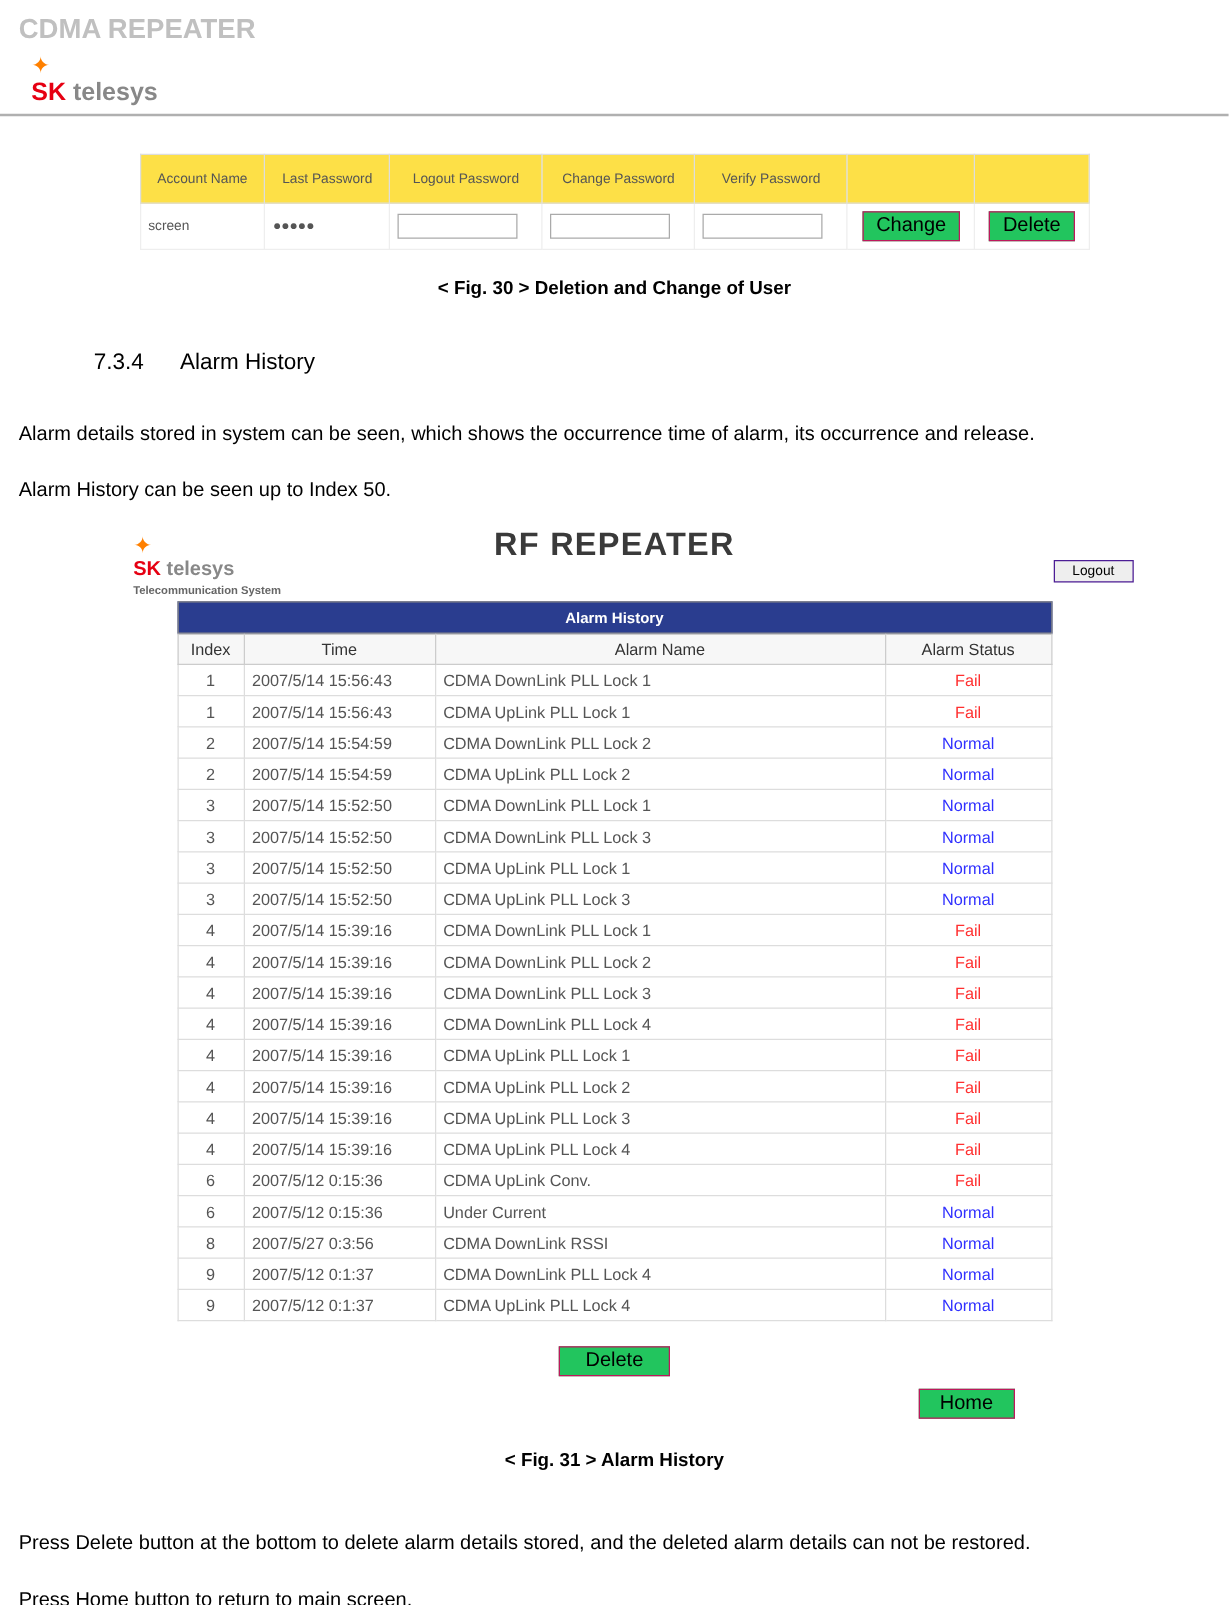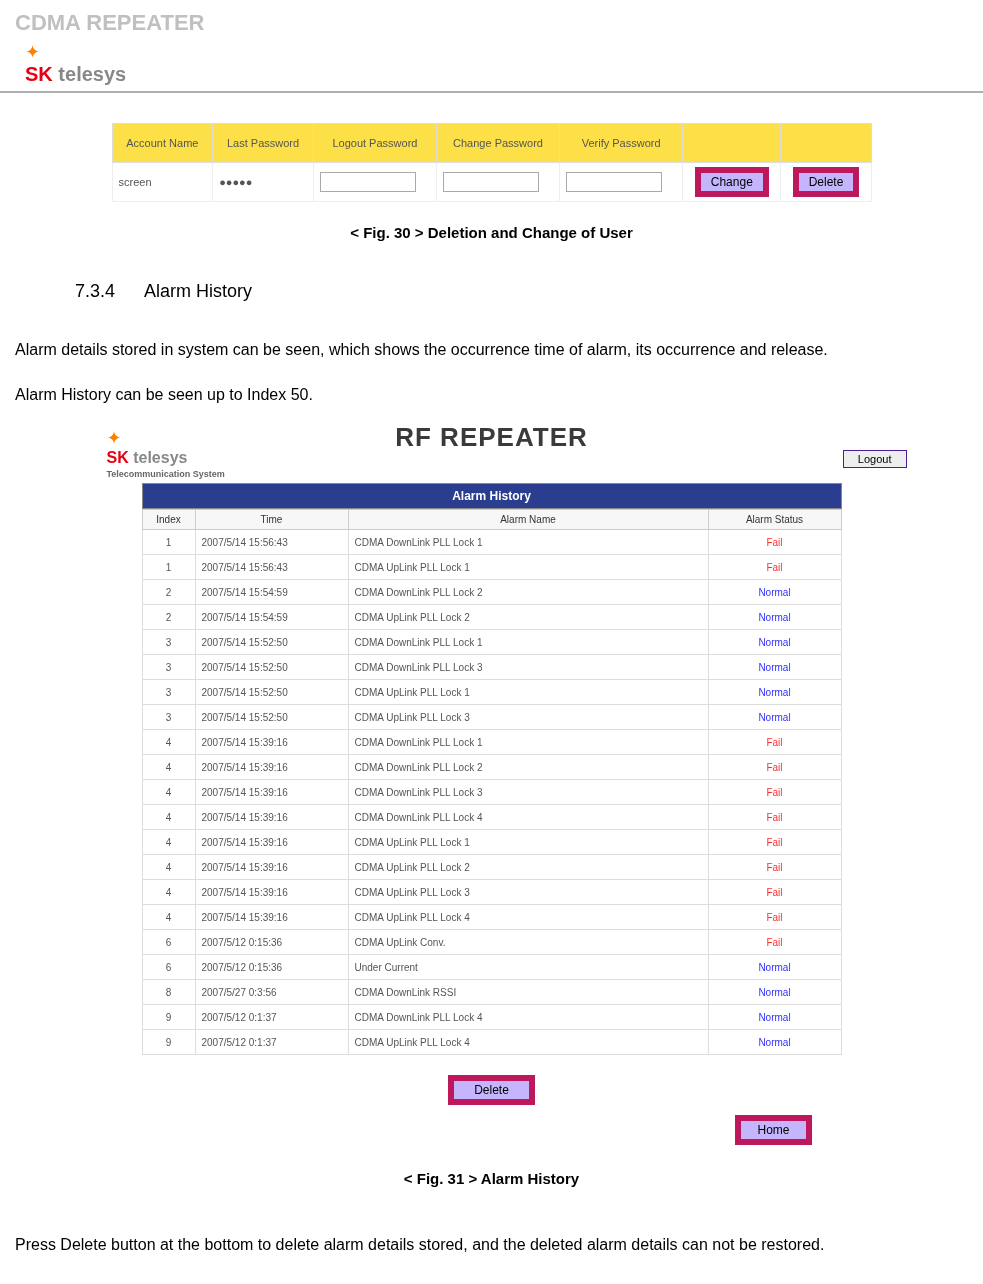--- a/index.html
+++ b/index.html
@@ -59,24 +59,24 @@
       text-align: center;
     }
     .embedded-input {
       width: 90px;
       height: 16px;
       border: 1px solid #aaa;
       font-size: 11px;
       padding: 1px 2px;
     }
     .embedded-btn {
-      font-size: 12px;
+      font-size: 16px;
       padding: 2px 10px;
-      background: #c4b5fd;
-      border: 6px solid #be185d;
+      background: #22c55e;
+      border: 1px solid #be185d;
       cursor: pointer;
     }
     .caption {
       text-align: center;
       font-weight: bold;
       font-size: 15px;
       margin: 22px 0 40px 0;
     }
     .section-heading {
       font-size: 18px;
@@ -130,21 +130,21 @@
       color: #fff;
       text-align: center;
       font-size: 12px;
       font-weight: bold;
       padding: 5px 0;
       border: 1px solid #888;
     }
     .alarm-table {
       width: 100%;
       border-collapse: collapse;
-      font-size: 10px;
+      font-size: 13px;
       color: #555;
     }
     .alarm-table th {
       background: #f7f7f7;
       border: 1px solid #ccc;
       padding: 4px 6px;
       font-weight: normal;
       color: #333;
     }
     .alarm-table td {

